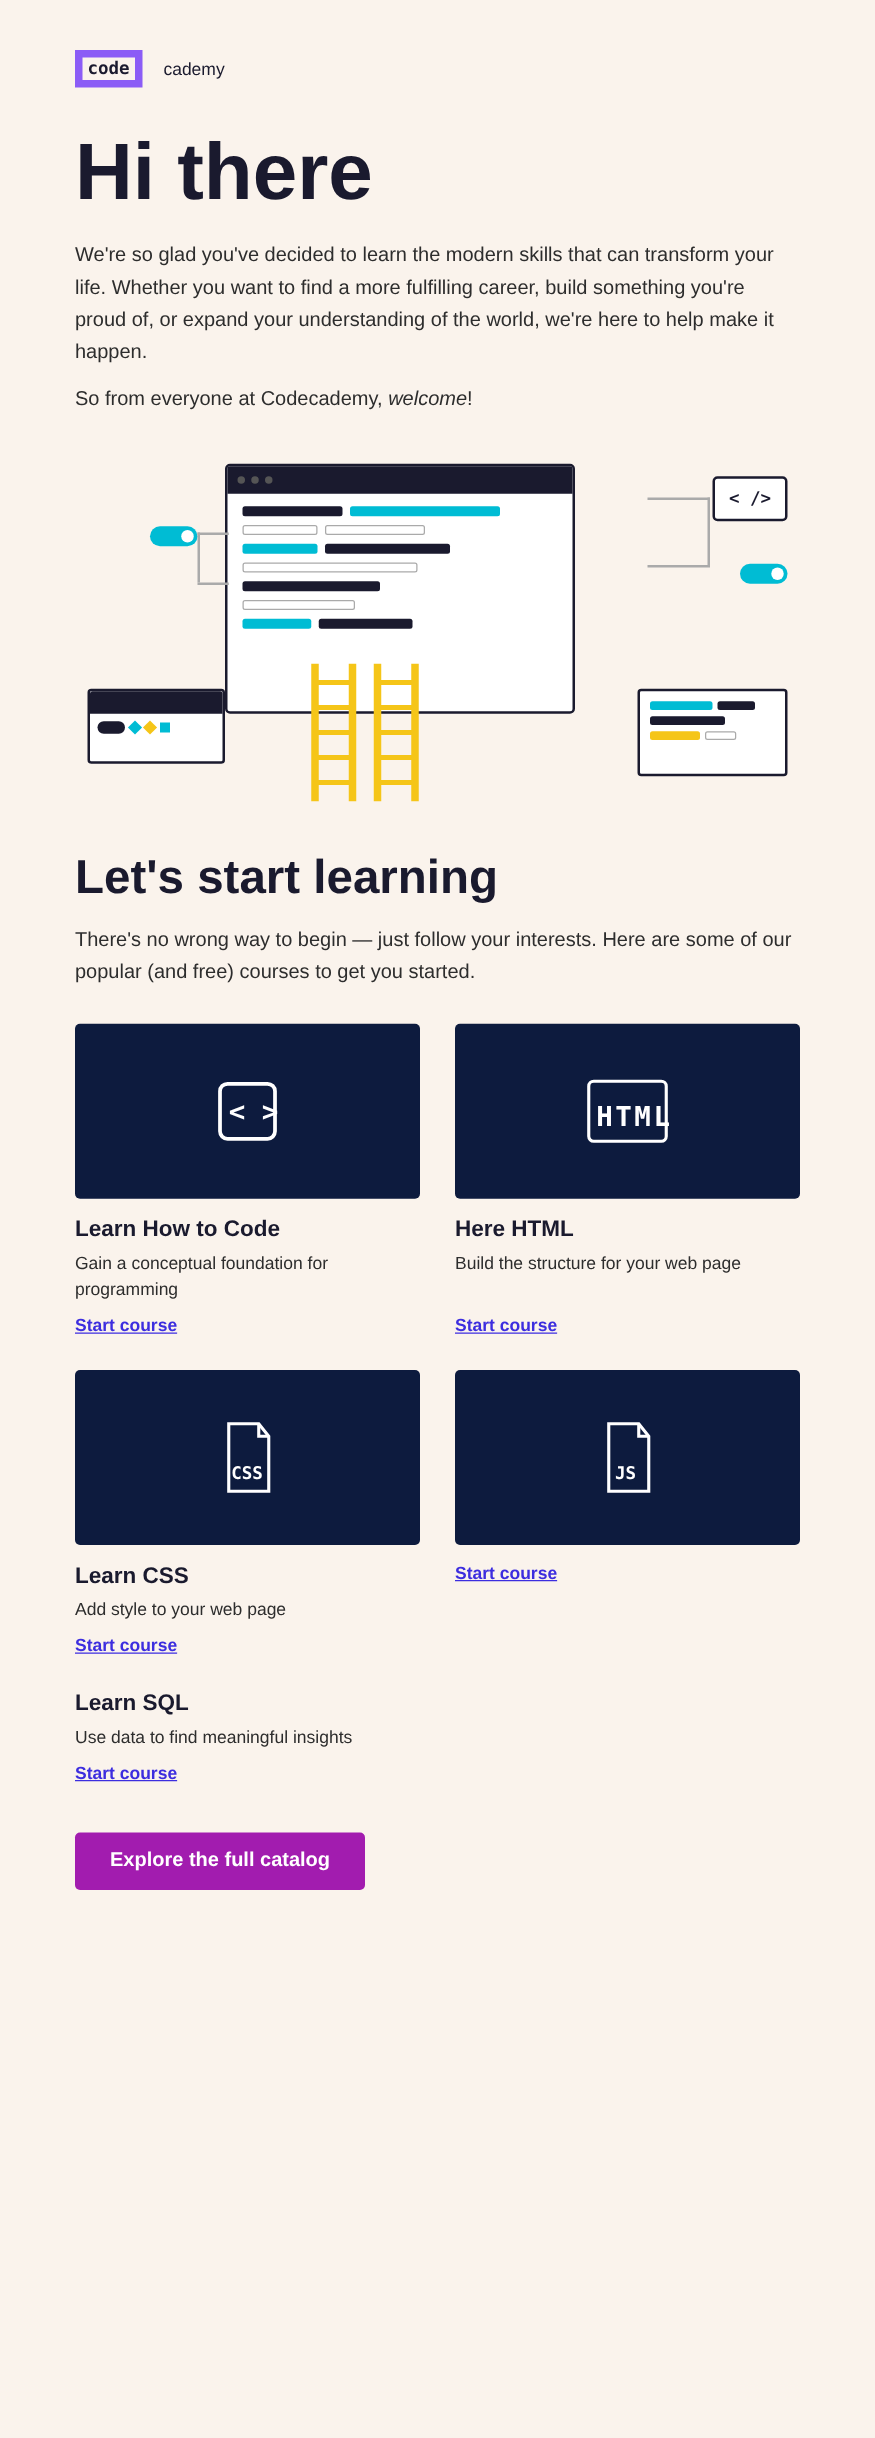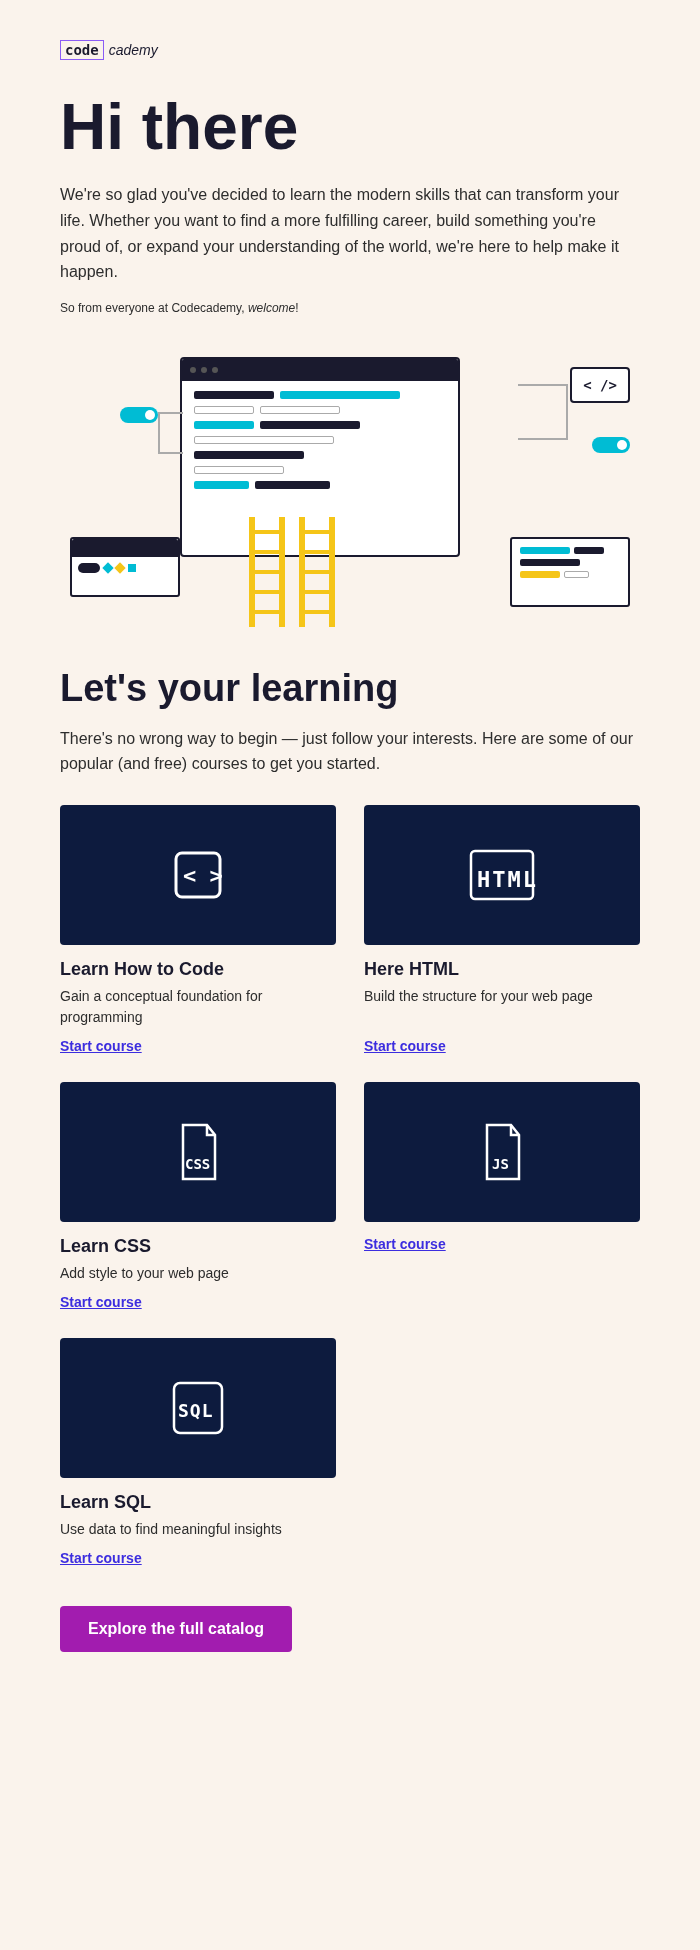--- a/index.html
+++ b/index.html
@@ -15,50 +15,49 @@
       background: #faf3ec;
       padding: 40px 60px 60px 60px;
     }
     
     .logo {
       display: flex;
       align-items: center;
       margin-bottom: 32px;
     }
     .logo-code {
-      border: 1px solid #8b5cf6;
+      border: 6px solid #8b5cf6;
       padding: 1px 4px;
       font-size: 14px;
       font-weight: 700;
       color: #1a1a2e;
       font-family: monospace;
     }
     .logo-cademy {
       font-size: 14px;
       font-weight: 500;
       color: #1a1a2e;
-      margin-left: 5px;
-      font-style: italic;
+      margin-left: 17px;
     }
     
     .hero-heading {
       font-size: 64px;
       font-weight: 800;
       color: #1a1a2e;
       margin-bottom: 20px;
       line-height: 1.1;
     }
     .intro-text {
       font-size: 16px;
       color: #2d2d2d;
       line-height: 1.6;
       margin-bottom: 16px;
     }
     .welcome-text {
-      font-size: 12px;
+      font-size: 16px;
       color: #2d2d2d;
       margin-bottom: 32px;
     }
     .welcome-text em {
       font-style: italic;
     }
     
     .illustration-container {
       width: 100%;
       margin-bottom: 40px;
@@ -432,21 +431,21 @@
 
       <div style="position:absolute;left:88px;top:65px;width:2px;height:40px;background:#aaa;"></div>
       <div style="position:absolute;left:88px;top:65px;width:25px;height:2px;background:#aaa;"></div>
       <div style="position:absolute;left:88px;top:105px;width:25px;height:2px;background:#aaa;"></div>
       <div style="position:absolute;right:62px;top:37px;width:50px;height:2px;background:#aaa;"></div>
       <div style="position:absolute;right:62px;top:37px;width:2px;height:55px;background:#aaa;"></div>
       <div style="position:absolute;right:62px;top:91px;width:50px;height:2px;background:#aaa;"></div>
     </div>
   </div>
 
-  <h2 class="section-heading">Let's your learning</h2>
+  <h2 class="section-heading">Let's start learning</h2>
   <p class="section-desc">There's no wrong way to begin — just follow your interests. Here are some of our popular (and free) courses to get you started.</p>
 
   <div class="course-grid">
 
     <div class="course-card">
       <div class="course-thumbnail">
         <svg width="60" height="60" viewBox="0 0 60 60" fill="none" xmlns="http://www.w3.org/2000/svg">
           <rect x="8" y="8" width="44" height="44" rx="6" stroke="white" stroke-width="3" fill="none"></rect>
           <text x="15" y="38" font-family="monospace" font-size="22" fill="white" font-weight="bold">&lt; &gt;</text>
         </svg>
@@ -490,26 +489,20 @@
           <text x="25" y="52" font-family="monospace" font-size="14" fill="white" font-weight="bold">JS</text>
         </svg>
       </div>
       <a class="start-link">Start course</a>
     </div>
 
   </div>
 
   <div class="course-single">
     <div class="course-card">
-      <div class="course-thumbnail">
-        <svg width="80" height="70" viewBox="0 0 80 70" fill="none" xmlns="http://www.w3.org/2000/svg">
-          <rect x="16" y="10" width="48" height="50" rx="6" stroke="white" stroke-width="2.5" fill="none"></rect>
-          <text x="20" y="44" font-family="monospace" font-size="18" fill="white" font-weight="bold" letter-spacing="1">SQL</text>
-        </svg>
-      </div>
       <div class="course-title">Learn SQL</div>
       <div class="course-desc">Use data to find meaningful insights</div>
       <a class="start-link">Start course</a>
     </div>
   </div>
 
   <div class="cta-wrapper">
     <button class="cta-button">Explore the full catalog</button>
   </div>
 

